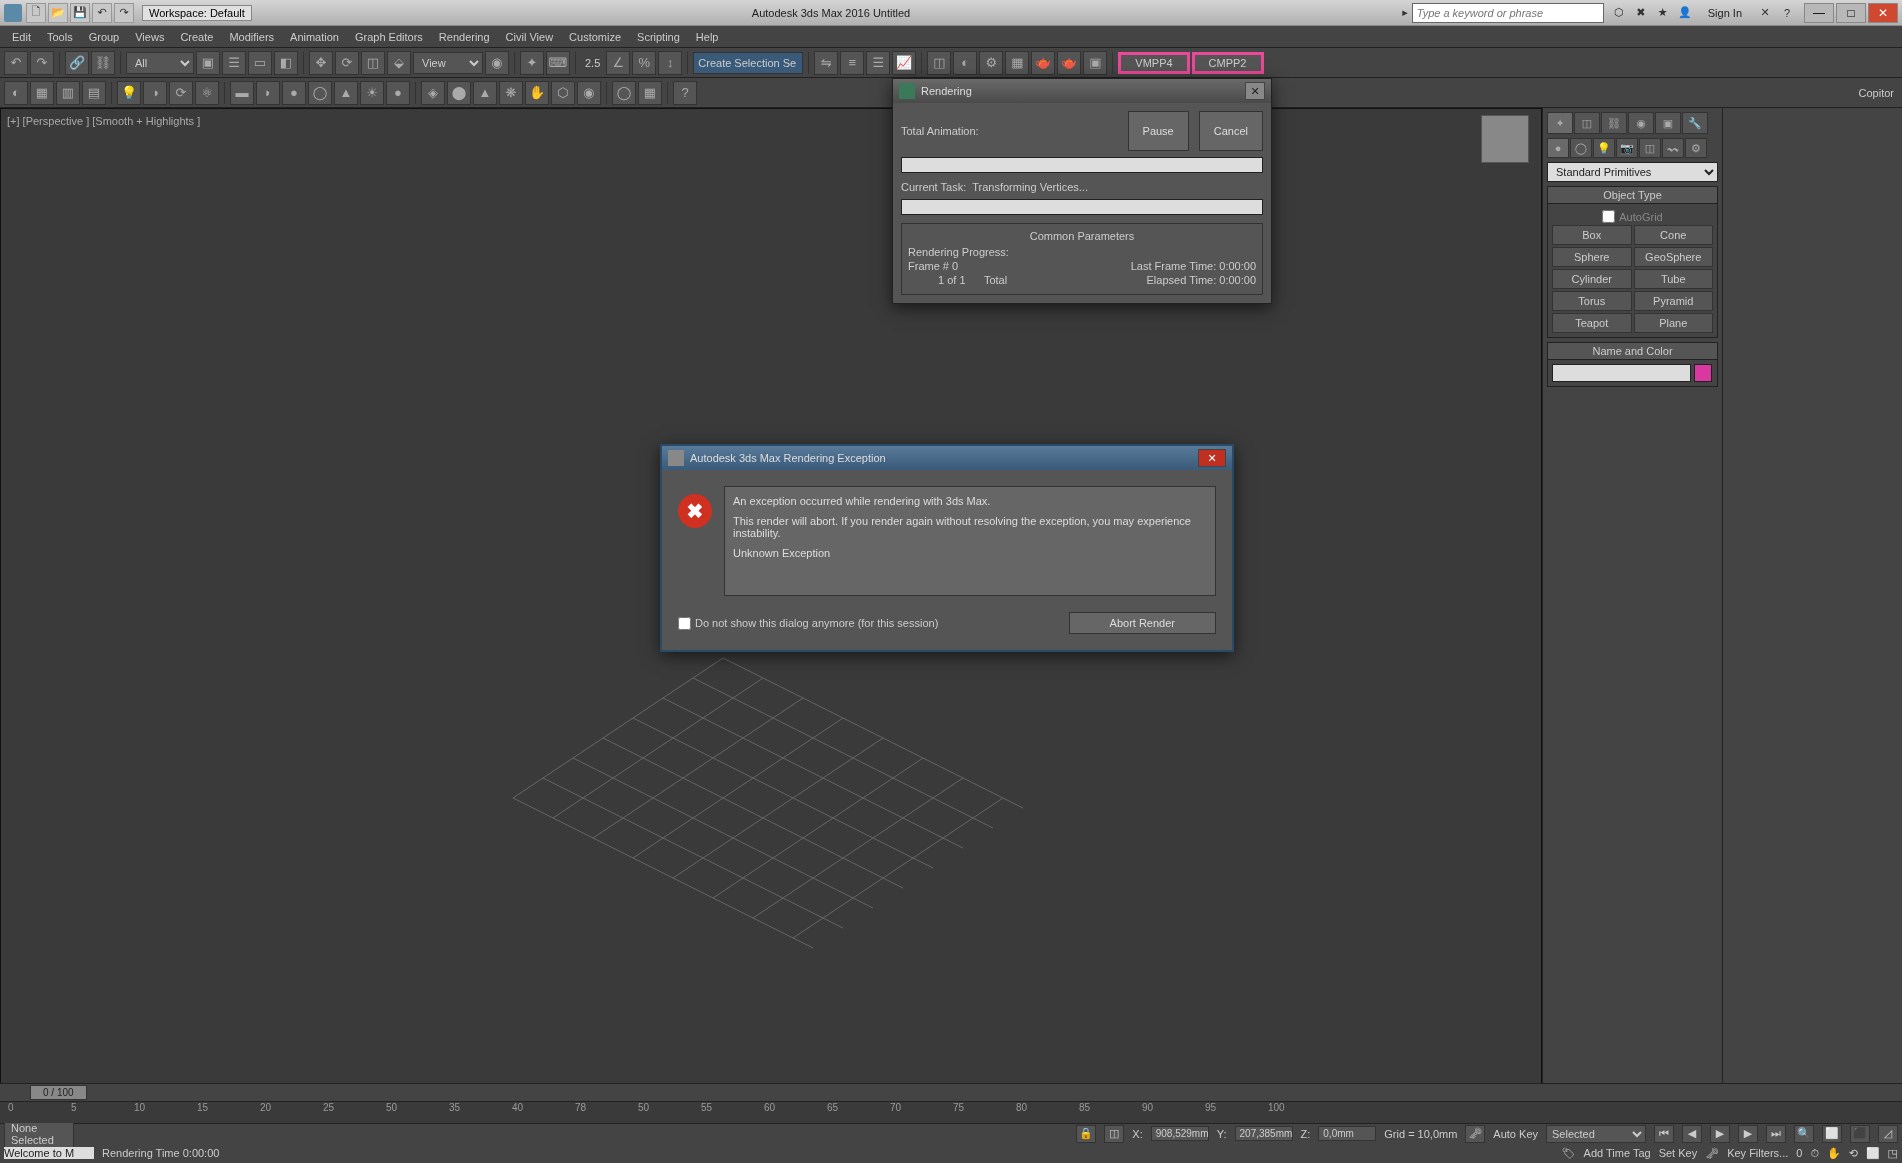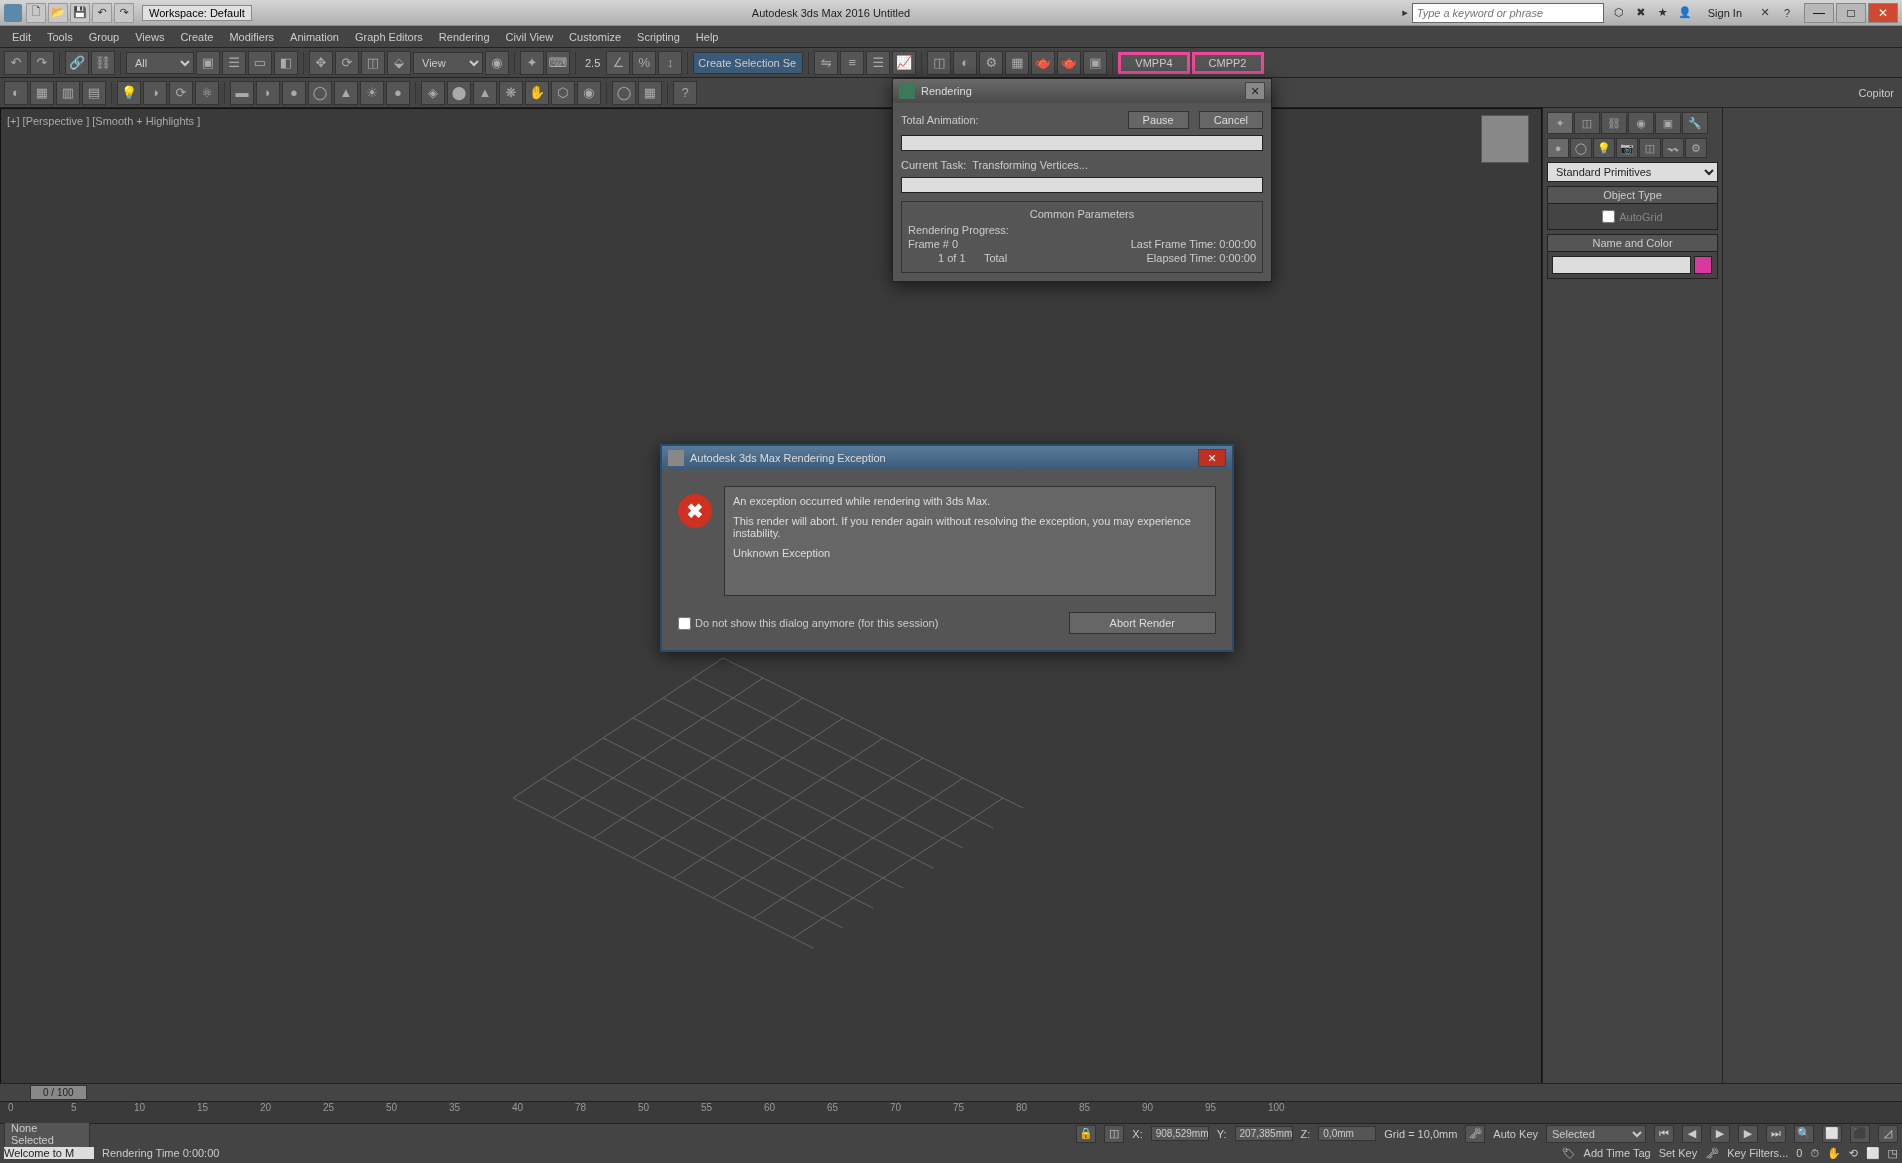--- a/index.html
+++ b/index.html
@@ -62,21 +62,21 @@
 
 
 .dlg { position: absolute; background: #555; border: 1px solid #222; box-shadow: 0 4px 16px rgba(0,0,0,0.6); }
 .dlg-render { top: 78px; left: 892px; width: 380px; }
 .dlg-title { height: 24px; background: linear-gradient(#6a6a6a,#4a4a4a); display: flex; align-items: center; padding: 0 6px; color: #ddd; }
 .dlg-title .dlg-icon { width: 16px; height: 16px; background: #3a7a5a; margin-right: 6px; }
 .dlg-title .dlg-x { margin-left: auto; width: 20px; height: 18px; background: #888; border: 1px solid #444; display: flex; align-items: center; justify-content: center; color: #222; }
 .dlg-body { padding: 8px; color: #ccc; }
 .dlg-body .row { display: flex; align-items: center; margin-bottom: 6px; gap: 6px; }
 .dlg-body .progress { height: 16px; background: #ddd; border: 1px solid #222; margin-bottom: 8px; }
-.dlg-body .btn { background: #666; border: 1px solid #333; color: #ddd; padding: 2px 14px; margin-left: 4px; }
+.dlg-body .btn { background: #666; border: 1px solid #333; color: #ddd; padding: 13px 14px; margin-left: 4px; }
 .dlg-body .params { border: 1px solid #333; padding: 6px; font-size: 11px; }
 .dlg-body .params-head { text-align: center; color: #ccc; margin-bottom: 4px; }
 .dlg-body .param-row { display: flex; justify-content: space-between; margin: 2px 0; font-size: 11px; }
 
 
 .dlg-except { top: 444px; left: 660px; width: 574px; border: 2px solid #2a4a6a; }
 .dlg-except .dlg-title { background: linear-gradient(#5a7a9a,#3a5a7a); }
 .dlg-except .dlg-x { background: #c03020; color: #fff; width: 28px; }
 .dlg-except .dlg-body { background: #555; padding: 16px; }
 .except-content { display: flex; gap: 12px; }
@@ -278,20 +278,32 @@
     </div>
     <select class="cp-select"><option>Standard Primitives</option></select>
     
     <div class="rollout">
       <div class="rollout-head">Object Type</div>
       <div class="rollout-body">
         <div class="autogrid">
             <input type="checkbox" style="">
             <span>AutoGrid</span>
           </div>
+        <div class="btn-grid">
+          <div class="obj-btn">Box</div>
+          <div class="obj-btn">Cone</div>
+          <div class="obj-btn">Sphere</div>
+          <div class="obj-btn">GeoSphere</div>
+          <div class="obj-btn">Cylinder</div>
+          <div class="obj-btn">Tube</div>
+          <div class="obj-btn">Torus</div>
+          <div class="obj-btn">Pyramid</div>
+          <div class="obj-btn">Teapot</div>
+          <div class="obj-btn">Plane</div>
+        </div>
       </div>
     </div>
     
     <div class="rollout">
       <div class="rollout-head">Name and Color</div>
       <div class="rollout-body">
         <input class="name-input" style="">
         <span class="color-sw"></span>
       </div>
     </div>
@@ -380,21 +392,21 @@
       <span class="tick" style="left: 827px;">65</span>
       <span class="tick" style="left: 890px;">70</span>
       <span class="tick" style="left: 953px;">75</span>
       <span class="tick" style="left: 1016px;">80</span>
       <span class="tick" style="left: 1079px;">85</span>
       <span class="tick" style="left: 1142px;">90</span>
       <span class="tick" style="left: 1205px;">95</span>
       <span class="tick" style="left: 1268px;">100</span>
     </div>
   <div class="statusbar">
-    <span class="status-field" style="width:86px">None Selected</span>
+    <span class="status-field" style="width:70px">None Selected</span>
     <div style="flex:1"></div>
     <div class="sb-btn">🔒</div>
     <div class="sb-btn">◫</div>
     <span style="color:#ccc">X:</span>
       <span class="coord">908,529mm</span>
     <span style="color:#ccc">Y:</span>
       <span class="coord">207,385mm</span>
     <span style="color:#ccc">Z:</span>
       <span class="coord">0,0mm</span>
     <span>Grid = 10,0mm</span>

